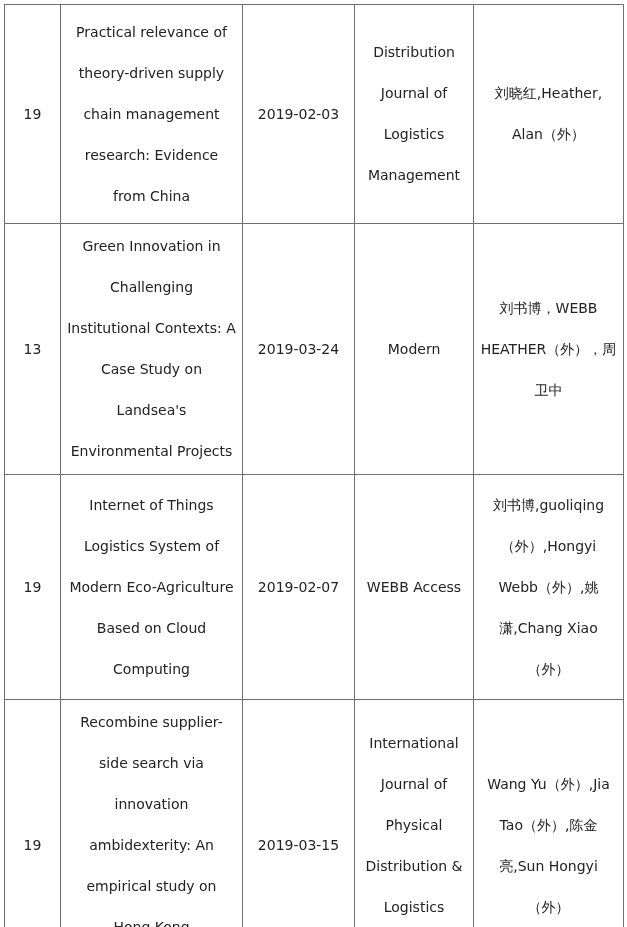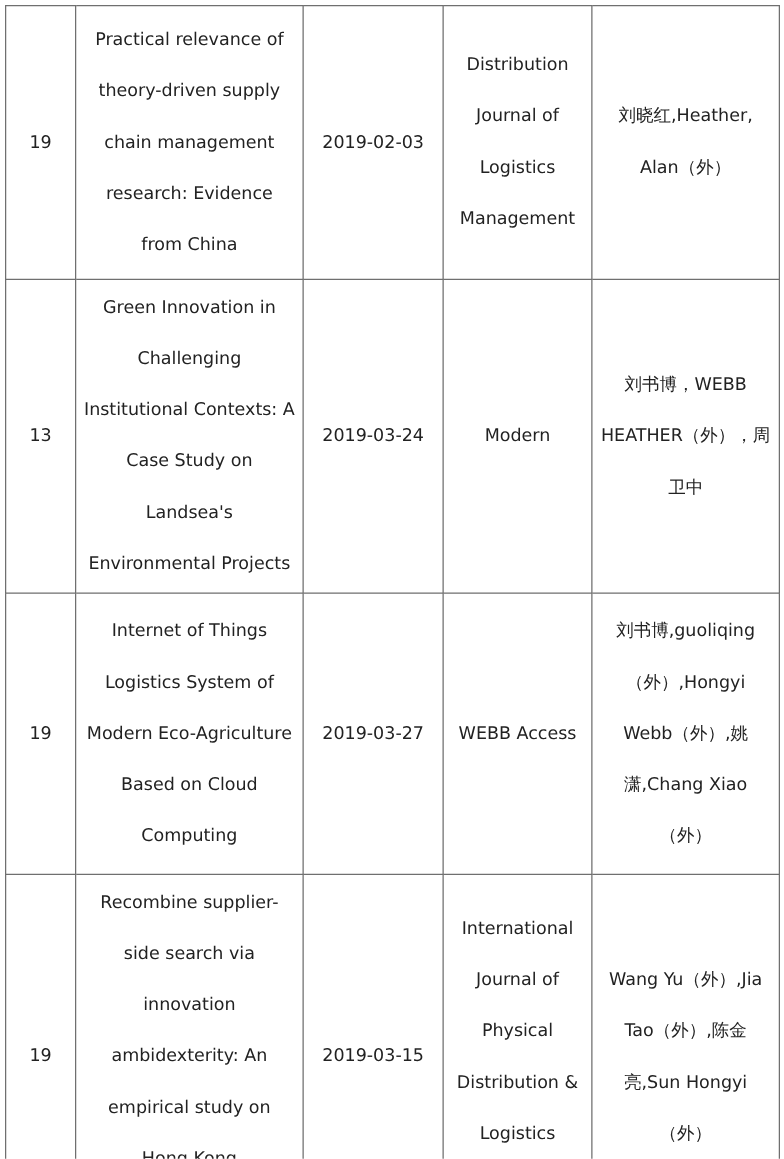--- a/index.html
+++ b/index.html
@@ -66,21 +66,21 @@
       <tr class="row-1">
         <td>13</td>
         <td>Green Innovation in Challenging Institutional Contexts: A Case Study on Landsea's Environmental Projects</td>
         <td>2019-03-24</td>
         <td>Modern</td>
         <td>刘书博，WEBB HEATHER（外），周卫中</td>
       </tr>
       <tr class="row-2">
         <td>19</td>
         <td>Internet of Things Logistics System of Modern Eco-Agriculture Based on Cloud Computing</td>
-        <td>2019-03-27</td>
+        <td>2019-02-07</td>
         <td>WEBB Access</td>
         <td>刘书博,guoliqing（外）,Hongyi Webb（外）,姚潇,Chang Xiao（外）</td>
       </tr>
       <tr class="row-3">
         <td>19</td>
         <td>Recombine supplier-side search via innovation ambidexterity: An empirical study on Hong Kong manufacturing firms</td>
         <td>2019-03-15</td>
         <td>International Journal of Physical Distribution &amp; Logistics Management</td>
         <td>Wang Yu（外）,Jia Tao（外）,陈金亮,Sun Hongyi（外）</td>
       </tr>

